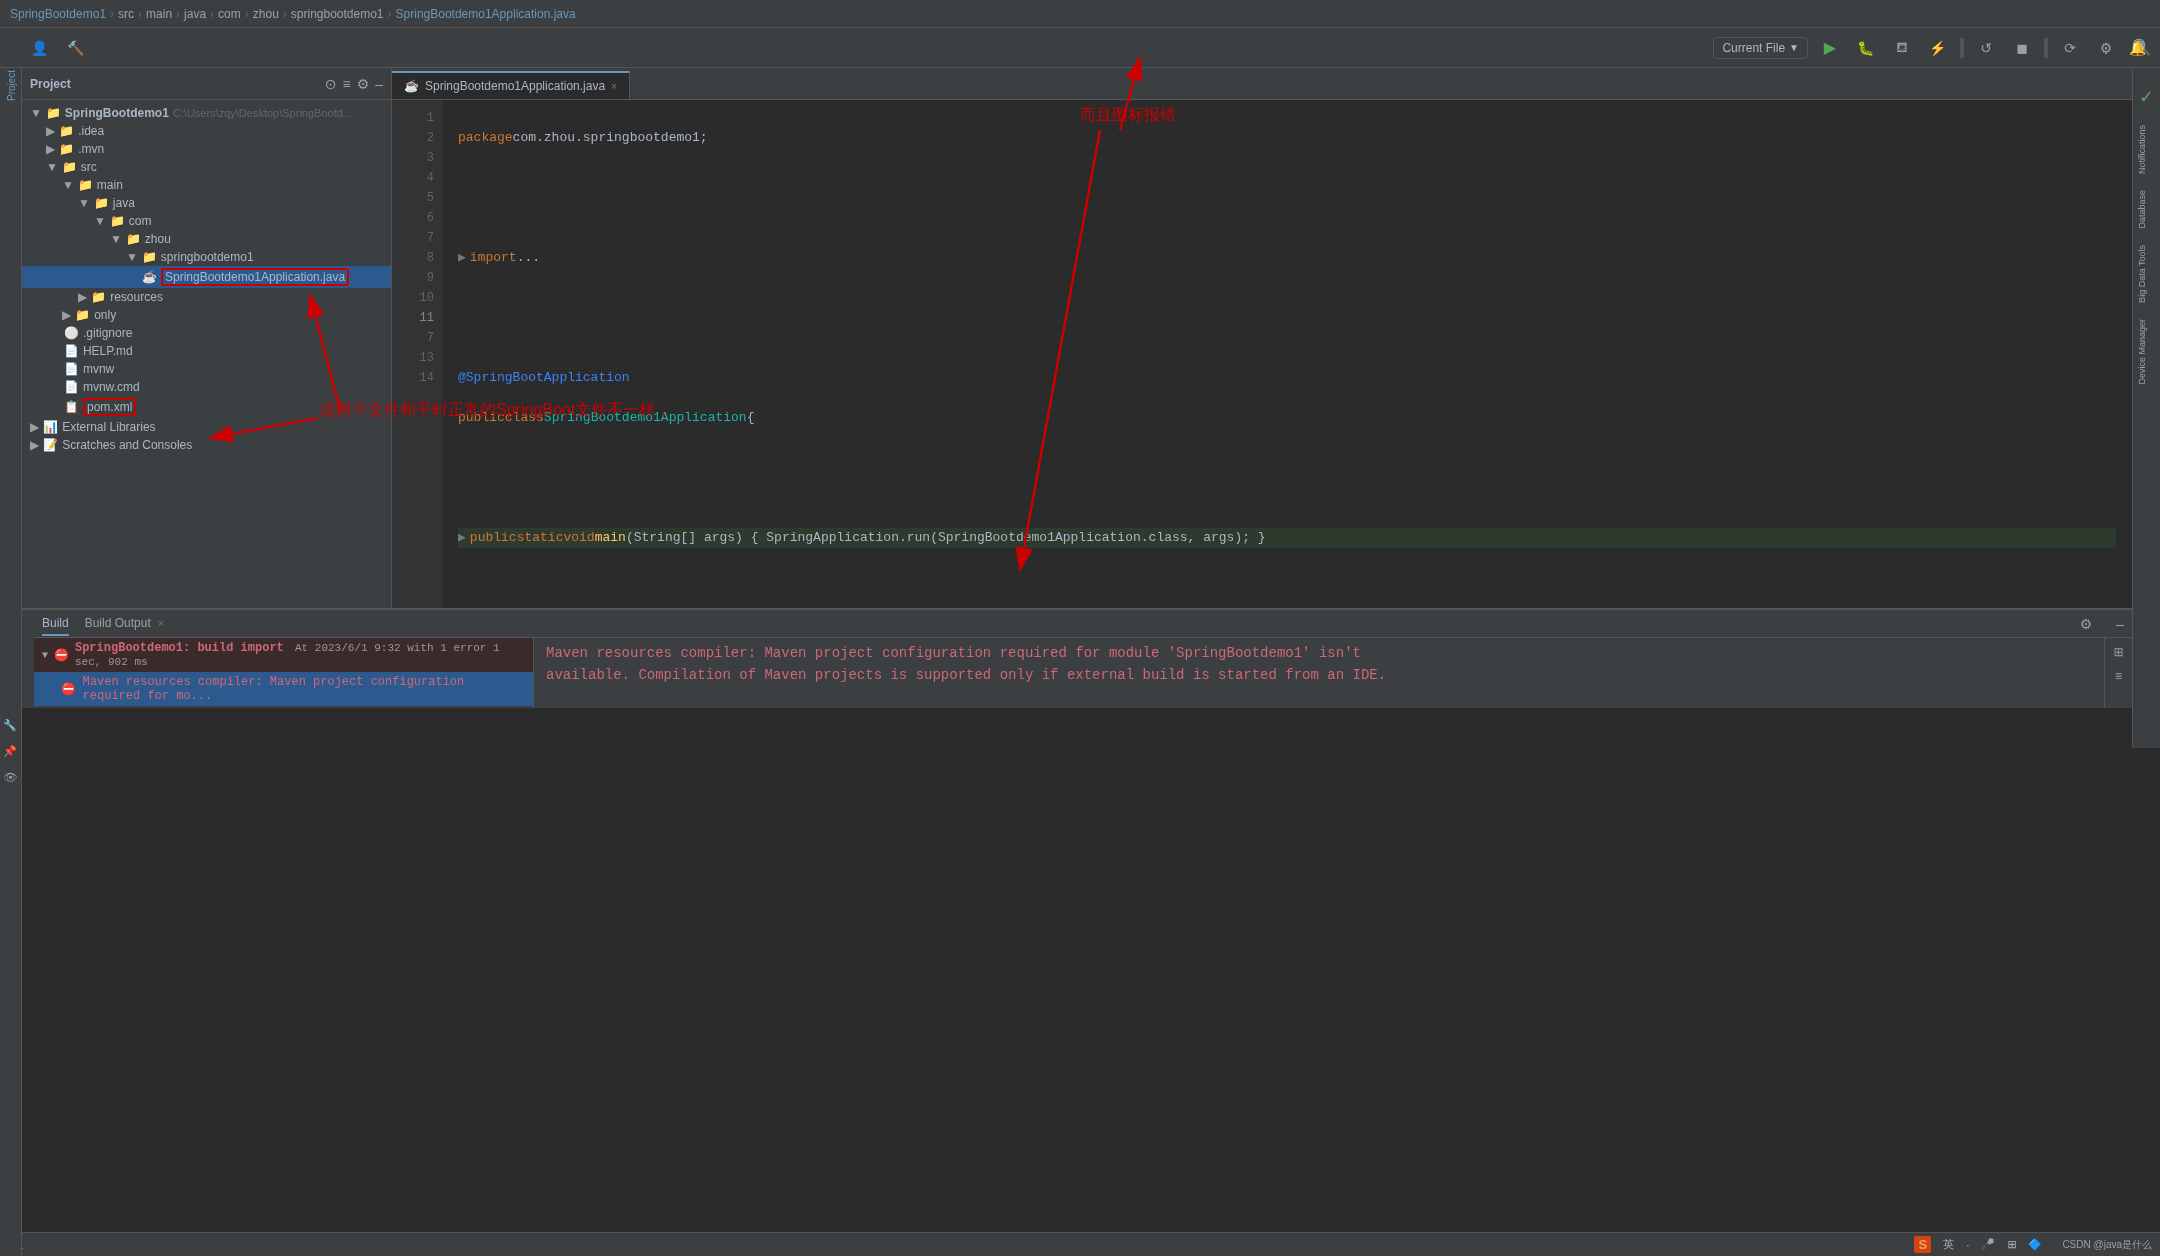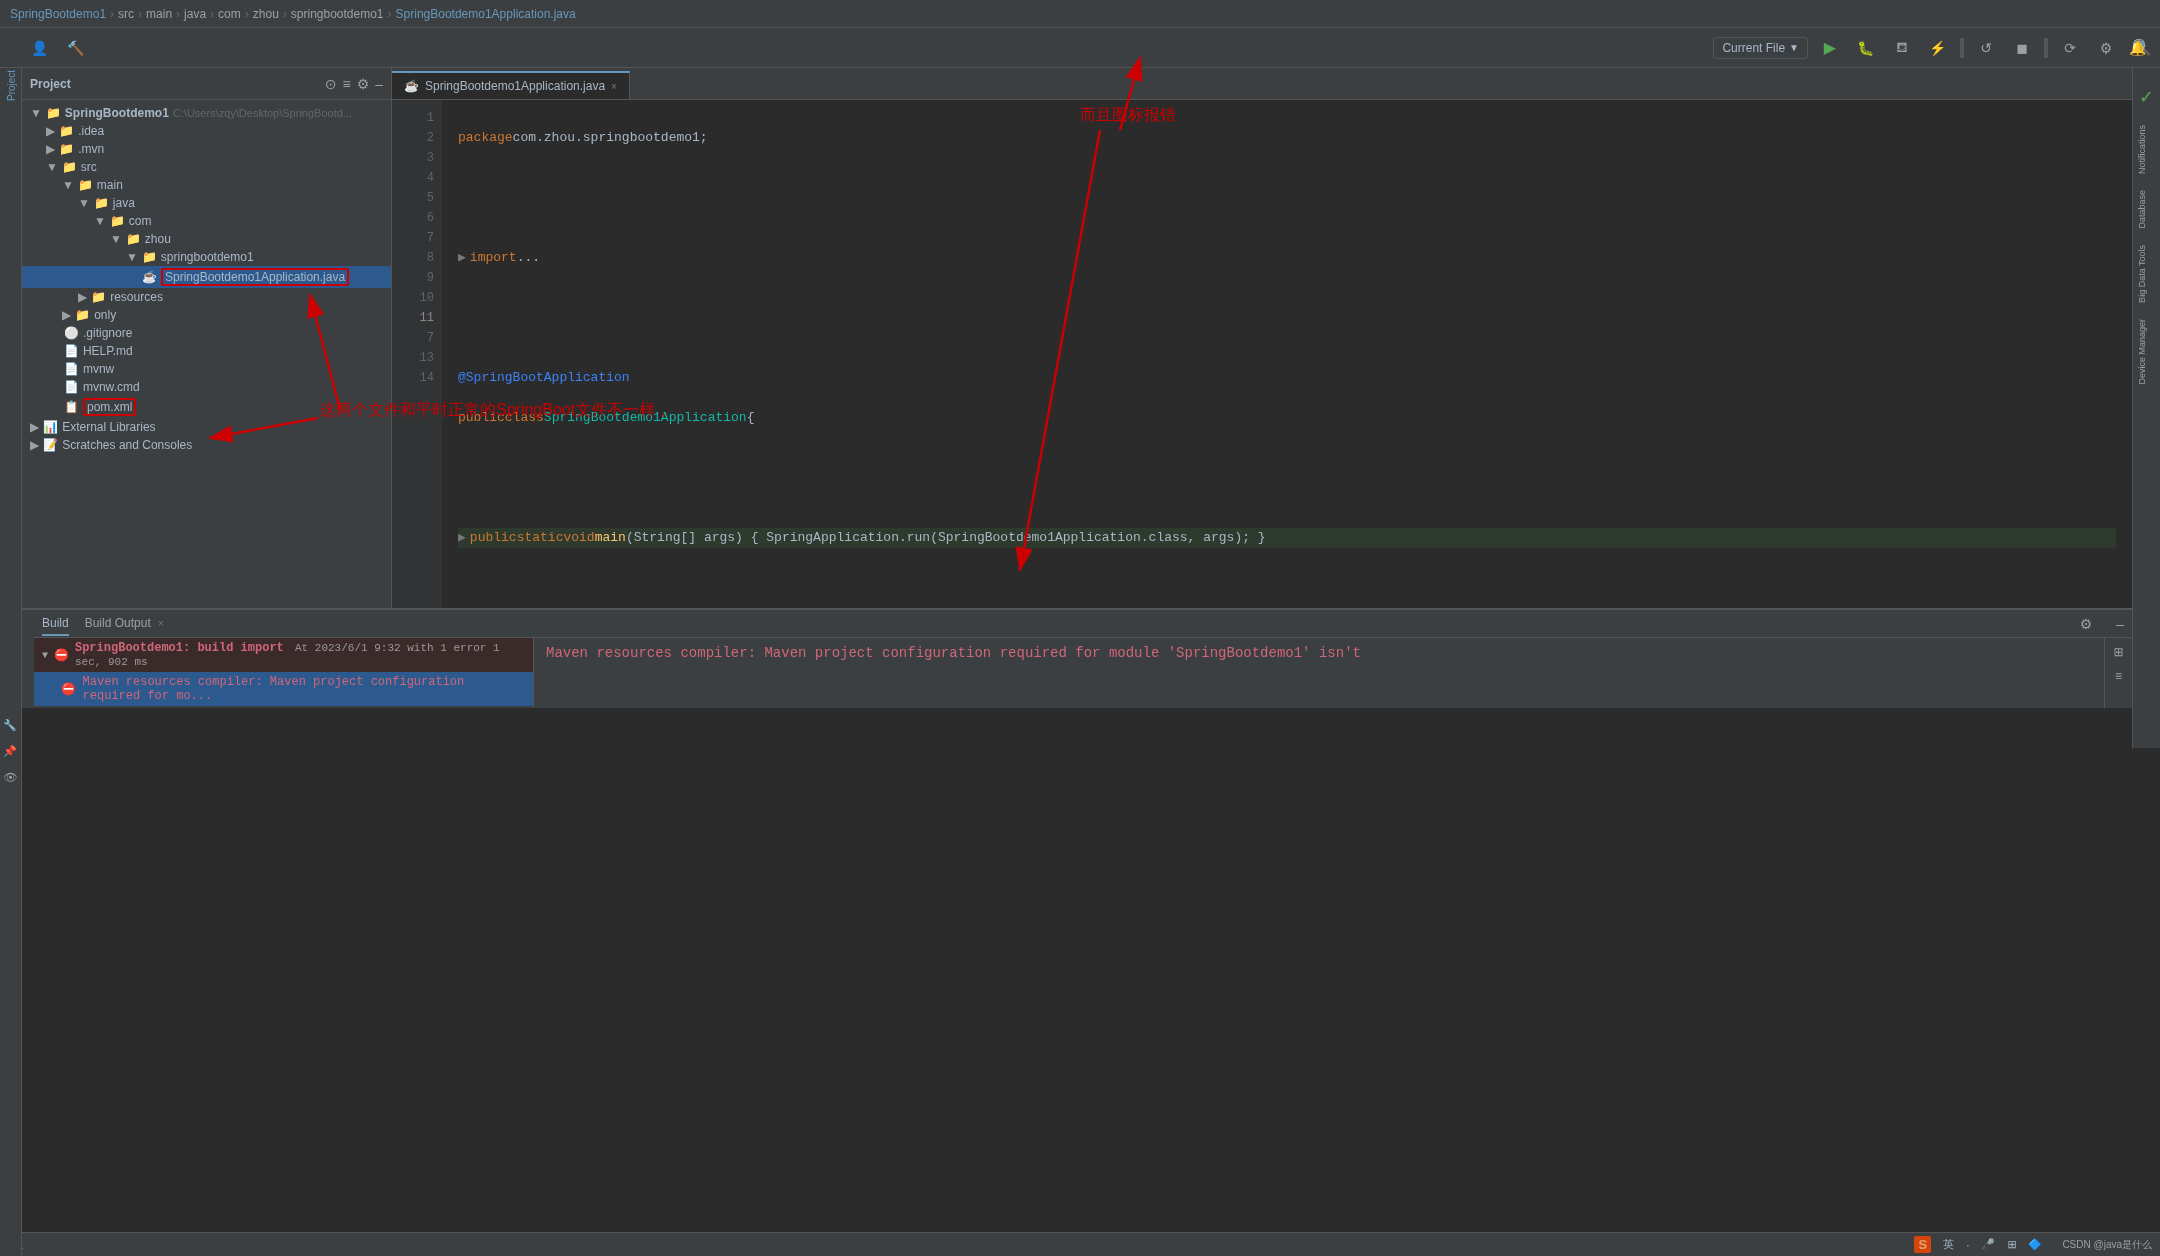--- a/index.html
+++ b/index.html
@@ -737,20 +737,21 @@
 
       <div class="build-item selected">
         <span class="tree-indent" style="width:16px;"></span>
         <span class="error-icon">⛔</span>
         <span class="build-error">Maven resources compiler: Maven project configuration required for mo...</span>
       </div>
     </div>
 
     <div class="build-detail">
       <div>Maven resources compiler: Maven project configuration required for module 'SpringBootdemo1' isn't</div>
+      <div>available. Compilation of Maven projects is supported only if external build is started from an IDE.</div>
     </div>
 
     <div class="build-right-icons">
       <div class="build-right-icon" title="Filter">⊞</div>
       <div class="build-right-icon" title="Wrap">≡</div>
     </div>
   </div>
 </div>
 
 <div class="bottom-tool-strip">

